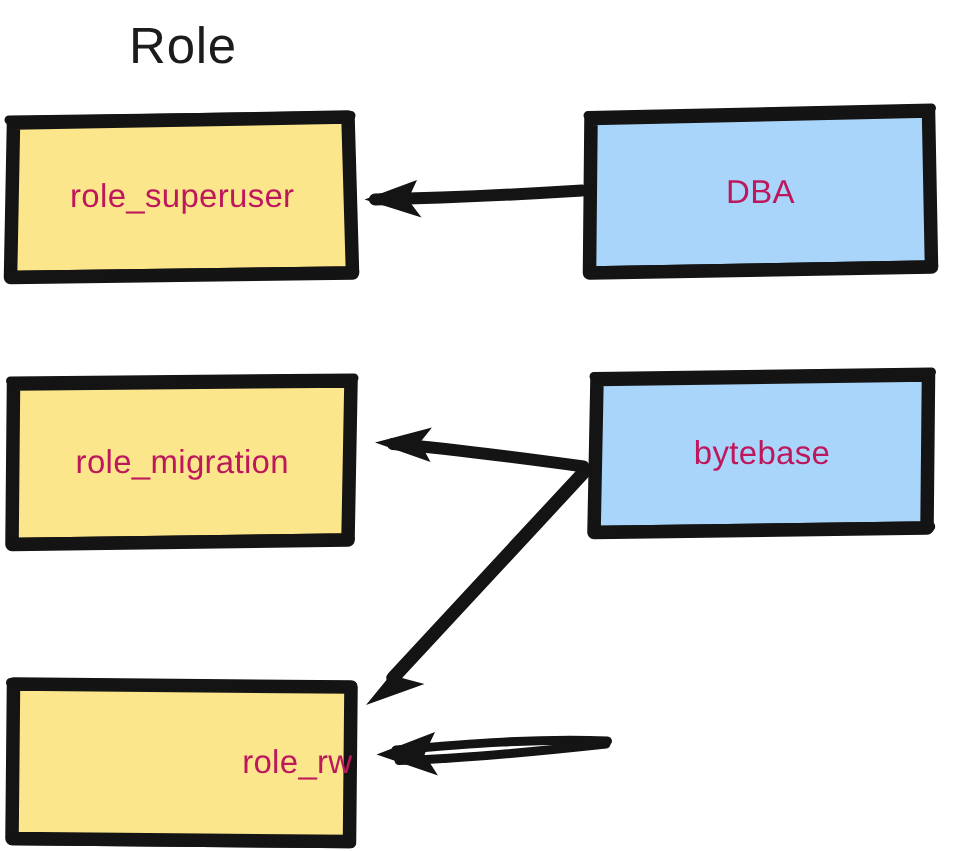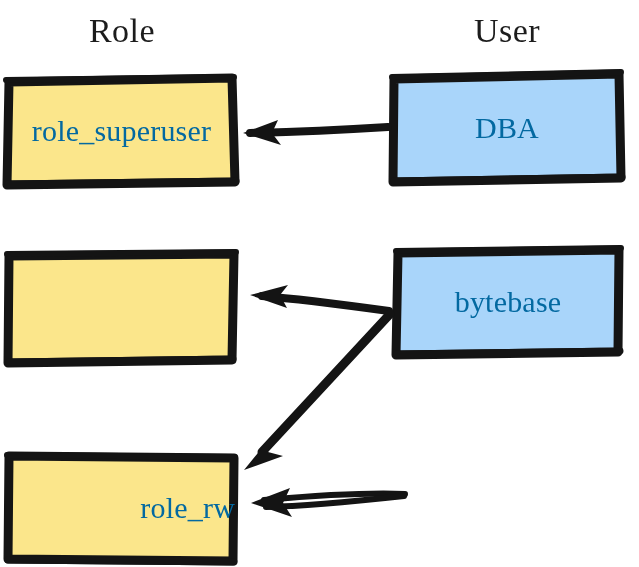--- a/index.html
+++ b/index.html
@@ -6,21 +6,21 @@
     margin: 0;
     padding: 0;
     background: #ffffff;
   }
   #canvas {
     position: relative;
     width: 639px;
     height: 567px;
     background: #ffffff;
     overflow: hidden;
-    font-family: Liberation Serif, serif;
+    font-family: Liberation Sans, sans-serif;
   }
   .col-header {
     position: absolute;
     font-size: 34px;
     color: #1c1c1c;
     letter-spacing: 0.5px;
     text-align: center;
     white-space: nowrap;
     transform: translateX(-50%);
   }
@@ -34,22 +34,22 @@
     align-items: center;
     justify-content: center;
   }
   .node .fill {
     position: absolute;
     inset: 0;
   }
   .node .label {
     position: relative;
     z-index: 3;
-    font-size: 30px;
-    color: #0369a1;
+    font-size: 22px;
+    color: #be185d;
     white-space: nowrap;
     letter-spacing: 0.2px;
   }
   .node svg.frame {
     position: absolute;
     left: -12px;
     top: -12px;
     overflow: visible;
     z-index: 2;
     pointer-events: none;
@@ -72,39 +72,39 @@
     pointer-events: none;
   }
 </style>
 </head>
 <body>
 
 <div id="canvas">
 
   <div class="col-header" id="header-role">Role</div>
 
-  <div class="col-header" id="header-user">User</div>
 
   <div class="node" id="node-role-superuser">
     <div class="fill" style="background:#fbe68b; clip-path: polygon(1% 2%, 99% 0%, 100% 98%, 0% 100%);"></div>
     <svg class="frame" width="251" height="126" viewBox="0 0 251 126">
       <path d="M13 14 L236 10 L239 114 L11 117 Z" fill="none" stroke="#141414" stroke-width="9" stroke-linejoin="round" stroke-linecap="round"></path>
       <path d="M10 12 L238 9" fill="none" stroke="#141414" stroke-width="6" stroke-linecap="round"></path>
       <path d="M12 116 L240 113" fill="none" stroke="#141414" stroke-width="7" stroke-linecap="round"></path>
     </svg>
     <span class="label">role_superuser</span>
   </div>
 
   <div class="node" id="node-role-migration">
     <div class="fill" style="background:#fbe68b; clip-path: polygon(1% 2%, 99% 1%, 98% 97%, 0% 100%);"></div>
     <svg class="frame" width="251" height="129" viewBox="0 0 251 129">
       <path d="M13 13 L238 11 L236 117 L12 120 Z" fill="none" stroke="#141414" stroke-width="9" stroke-linejoin="round" stroke-linecap="round"></path>
       <path d="M11 11 L240 9" fill="none" stroke="#141414" stroke-width="6" stroke-linecap="round"></path>
       <path d="M13 119 L237 116" fill="none" stroke="#141414" stroke-width="7" stroke-linecap="round"></path>
     </svg>
+    <span class="label">role_migration</span>
   </div>
 
   <div class="node" id="node-role-rw">
     <div class="fill" style="background:#fbe68b; clip-path: polygon(1% 1%, 99% 2%, 99% 99%, 0% 98%);"></div>
     <svg class="frame" width="251" height="128" viewBox="0 0 251 128">
       <path d="M13 12 L238 14 L237 117 L12 115 Z" fill="none" stroke="#141414" stroke-width="9" stroke-linejoin="round" stroke-linecap="round"></path>
       <path d="M11 11 L239 13" fill="none" stroke="#141414" stroke-width="6" stroke-linecap="round"></path>
       <path d="M12 116 L238 118" fill="none" stroke="#141414" stroke-width="7" stroke-linecap="round"></path>
     </svg>
     <span class="label">role_rw</span>

